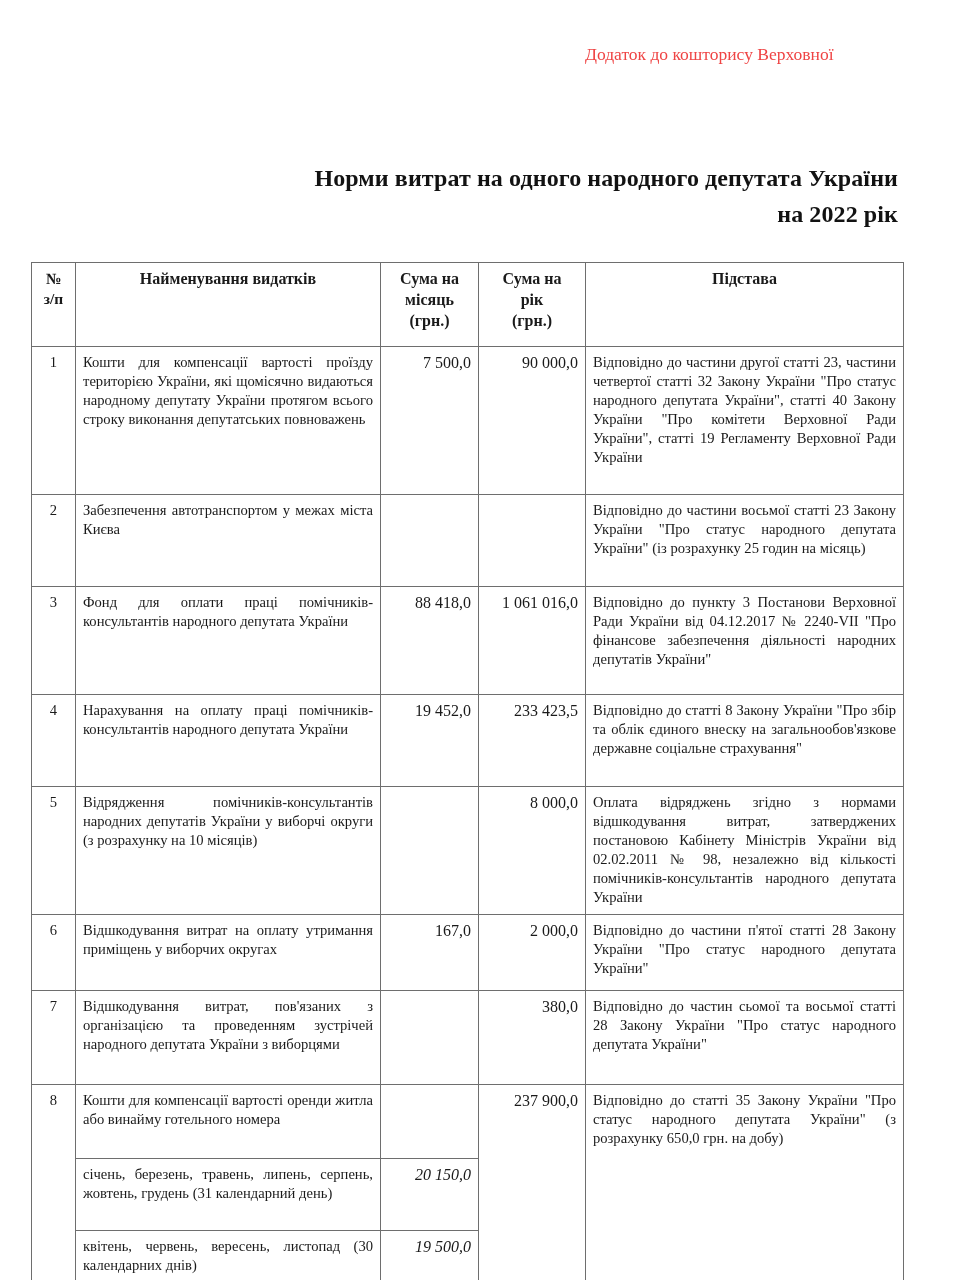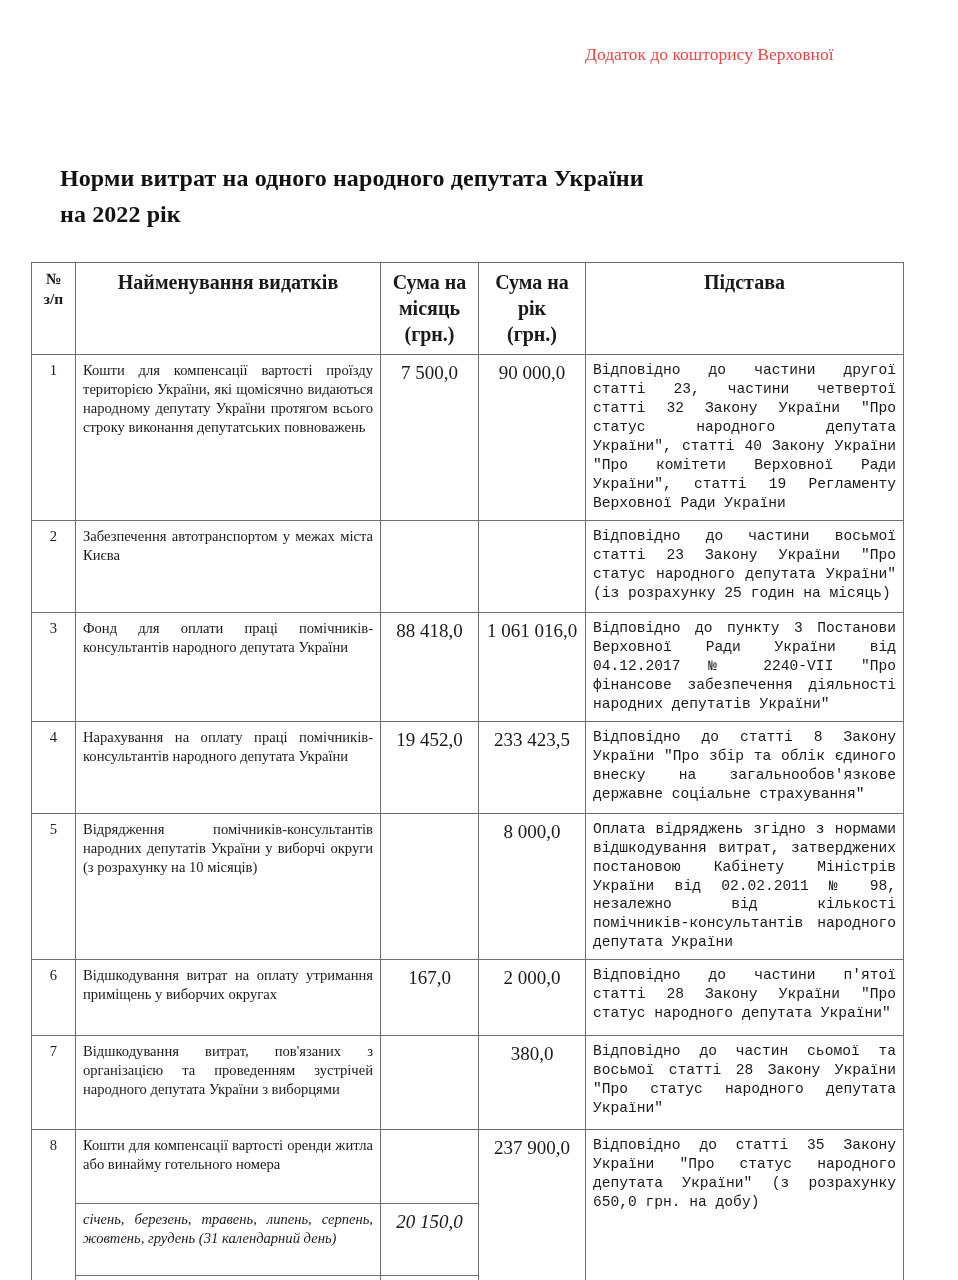--- a/index.html
+++ b/index.html
@@ -37,21 +37,21 @@
     color: #ef4444;
   }
   .doc-header .line { display: block; white-space: nowrap; }
 
   
   .doc-title {
     position: absolute;
     top: 160px;
     left: 60px;
     width: 838px;
-    text-align: left;
+    text-align: right;
     font-weight: bold;
     font-size: 24px;
     line-height: 1.52;
     letter-spacing: 0.1px;
     color: #121212;
   }
   .doc-title .t-line { display: block; }
 
   
   .table-wrap {
@@ -77,54 +77,52 @@
   
   col.c-num   { width: 44px; }
   col.c-name  { width: 305px; }
   col.c-month { width: 98px; }
   col.c-year  { width: 107px; }
   col.c-basis { width: 318px; }
 
   thead th {
     text-align: center;
     font-weight: bold;
-    font-size: 20px;
+    font-size: 16px;
     padding-top: 10px;
     line-height: 1.34;
     vertical-align: top;
   }
   thead th.th-num { font-size: 15.5px; }
   thead tr.head-row { height: 84px; }
   thead th span.hl { display: block; }
 
   td.num {
     text-align: center;
     font-size: 14.6px;
     padding-top: 7px;
   }
   td.amount {
-    text-align: center;
+    text-align: right;
     white-space: nowrap;
-    font-size: 19px;
+    font-size: 16px;
     padding-top: 7px;
   }
   td.desc {
     text-align: justify;
     text-align-last: left;
     hyphens: none;
   }
   td.basis {
     text-align: justify;
     text-align-last: left;
-    font-family: Liberation Mono, monospace;
   }
   td.sub-desc {
     text-align: justify;
     text-align-last: left;
-    font-style: italic;
     font-size: 14.6px;
   }
   td.amount.italic {
     font-style: italic;
   }
 
   
   tr.r1 td { height: 134px; }
   tr.r2 td { height: 78px; }
   tr.r3 td { height: 94px; }

